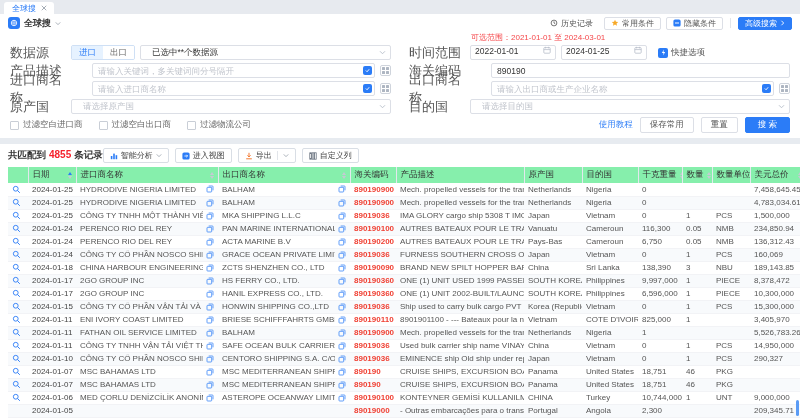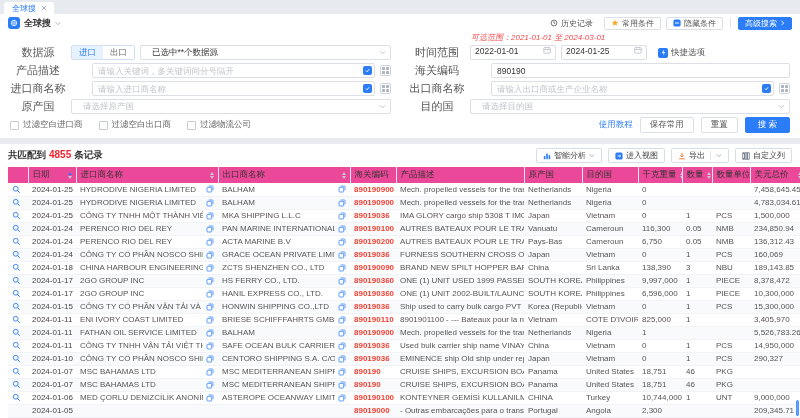--- a/index.html
+++ b/index.html
@@ -24,23 +24,23 @@
           border-radius:2px; background:#fff; font-size:8px; color:#555; cursor:pointer; }
   .tbtn.plain { border:none; }
   .vdiv { width:1px; height:10px; background:#e2e5ea; margin:0 2px; }
   .tbtn.primary { background:#2b7cf7; border-color:#2b7cf7; color:#fff; }
 
   
   .filters { background:#fff; padding:0 10px 5px; flex:none; }
   .f-grid { display:grid; grid-template-columns:1fr 1fr; column-gap:18px; }
   .fcol { display:flex; flex-direction:column; gap:3px; }
   .hintrow { height:10px; display:flex; align-items:center; padding-left:62px; }
-  .hint { color:#f5484b; font-size:8px;font-style:italic; }
+  .hint { color:#f5484b; font-size:8px; }
   .frow { height:15px; display:flex; align-items:center; gap:5px; }
-  .flab { width:56px; flex:none; text-align:center; color:#555; font-size:11px; }
+  .flab { width:56px; flex:none; text-align:left; color:#555; font-size:13px; }
   .seg { display:inline-flex; border:1px solid #cfe0f5; border-radius:2px; overflow:hidden; height:15px; flex:none; }
   .seg span { padding:0 7px; line-height:13px; font-size:8.5px; color:#666; background:#fff; cursor:pointer; }
   .seg .on { color:#2b7cf7; background:#e6f2ff; }
   .sel { position:relative; flex:1; height:15px; border:1px solid #dcdfe6; border-radius:2px; background:#fff;
          display:flex; align-items:center; padding:0 16px 0 11px; color:#c0c4cc; font-size:8.5px; cursor:pointer; }
   .sel.dark { color:#333; }
   .sel .chev { position:absolute; right:4px; }
   .iwrap { position:relative; flex:1; display:flex; align-items:center;margin-left:21px; }
   .iwrap input { width:100%; height:15px; border:1px solid #dcdfe6; border-radius:2px; font-size:8.5px;
                  padding:0 18px 0 5px; color:#333; outline:none; font-family:inherit; }
@@ -60,30 +60,30 @@
   .actrow { height:16px; display:flex; align-items:center; justify-content:flex-end; gap:7px; }
   .link { color:#2b7cf7; font-size:8.5px; cursor:pointer; }
   .abtn { height:16px; padding:0 9px; border:1px solid #dcdfe6; border-radius:2px; background:#fff; font-size:8.5px;
           color:#555; display:flex; align-items:center; cursor:pointer; }
   .abtn.primary { background:#2b7cf7; border-color:#2b7cf7; color:#fff; padding:0 12px; }
 
   .gap { height:6px; background:#e7ebf0; flex:none; }
 
   
   .results { background:#fff; flex:1; display:flex; flex-direction:column; padding:0 8px; position:relative; overflow:hidden; }
-  .res-head { height:23px; display:flex; align-items:center; justify-content:space-between; flex:none; }
+  .res-head { height:23px; display:flex; align-items:center; flex:none; }
   .summary { font-size:9.5px; font-weight:bold; color:#333; display:flex; gap:3px; align-items:baseline; }
   .summary .cnt { color:#f5222d; font-size:10px; }
   .res-btns { display:flex; align-items:center; gap:6px; }
   .rbtn { display:flex; align-items:center; gap:3px; height:15px; padding:0 6px; border:1px solid #d9dee5;
           border-radius:2px; background:#fff; font-size:8px; color:#444; cursor:pointer; }
   .rbtn .split { width:1px; height:9px; background:#e2e5ea; margin:0 2px; }
 
   table { width:798px; border-collapse:collapse; table-layout:fixed; font-size:8px; }
-  thead th { background:#ec4899; height:16px; font-weight:normal; color:#333; text-align:left; padding:0 4px;
+  thead th { background:#86efac; height:16px; font-weight:normal; color:#333; text-align:left; padding:0 4px;
              border-right:1px solid #e3e8ee; overflow:hidden; white-space:nowrap; font-size:8.5px; cursor:pointer; }
   thead th .thin { display:flex; align-items:center; width:100%; }
   .caret { display:inline-flex; flex-direction:column; gap:1px; margin-left:auto; padding-left:3px; }
   .caret i { width:0; height:0; border-left:2.5px solid transparent; border-right:2.5px solid transparent; }
   .caret .up { border-bottom:3px solid #c5cad3; }
   .caret .dn { border-top:3px solid #c5cad3; }
   thead th:nth-child(2) .up { border-bottom-color:#2b7cf7; }
   tbody tr { height:13px; }
   tbody tr.alt { background:#f8fafc; }
   tbody td { padding:0 4px; border-bottom:1px solid #f2f3f6; white-space:nowrap; overflow:hidden; color:#555; }

